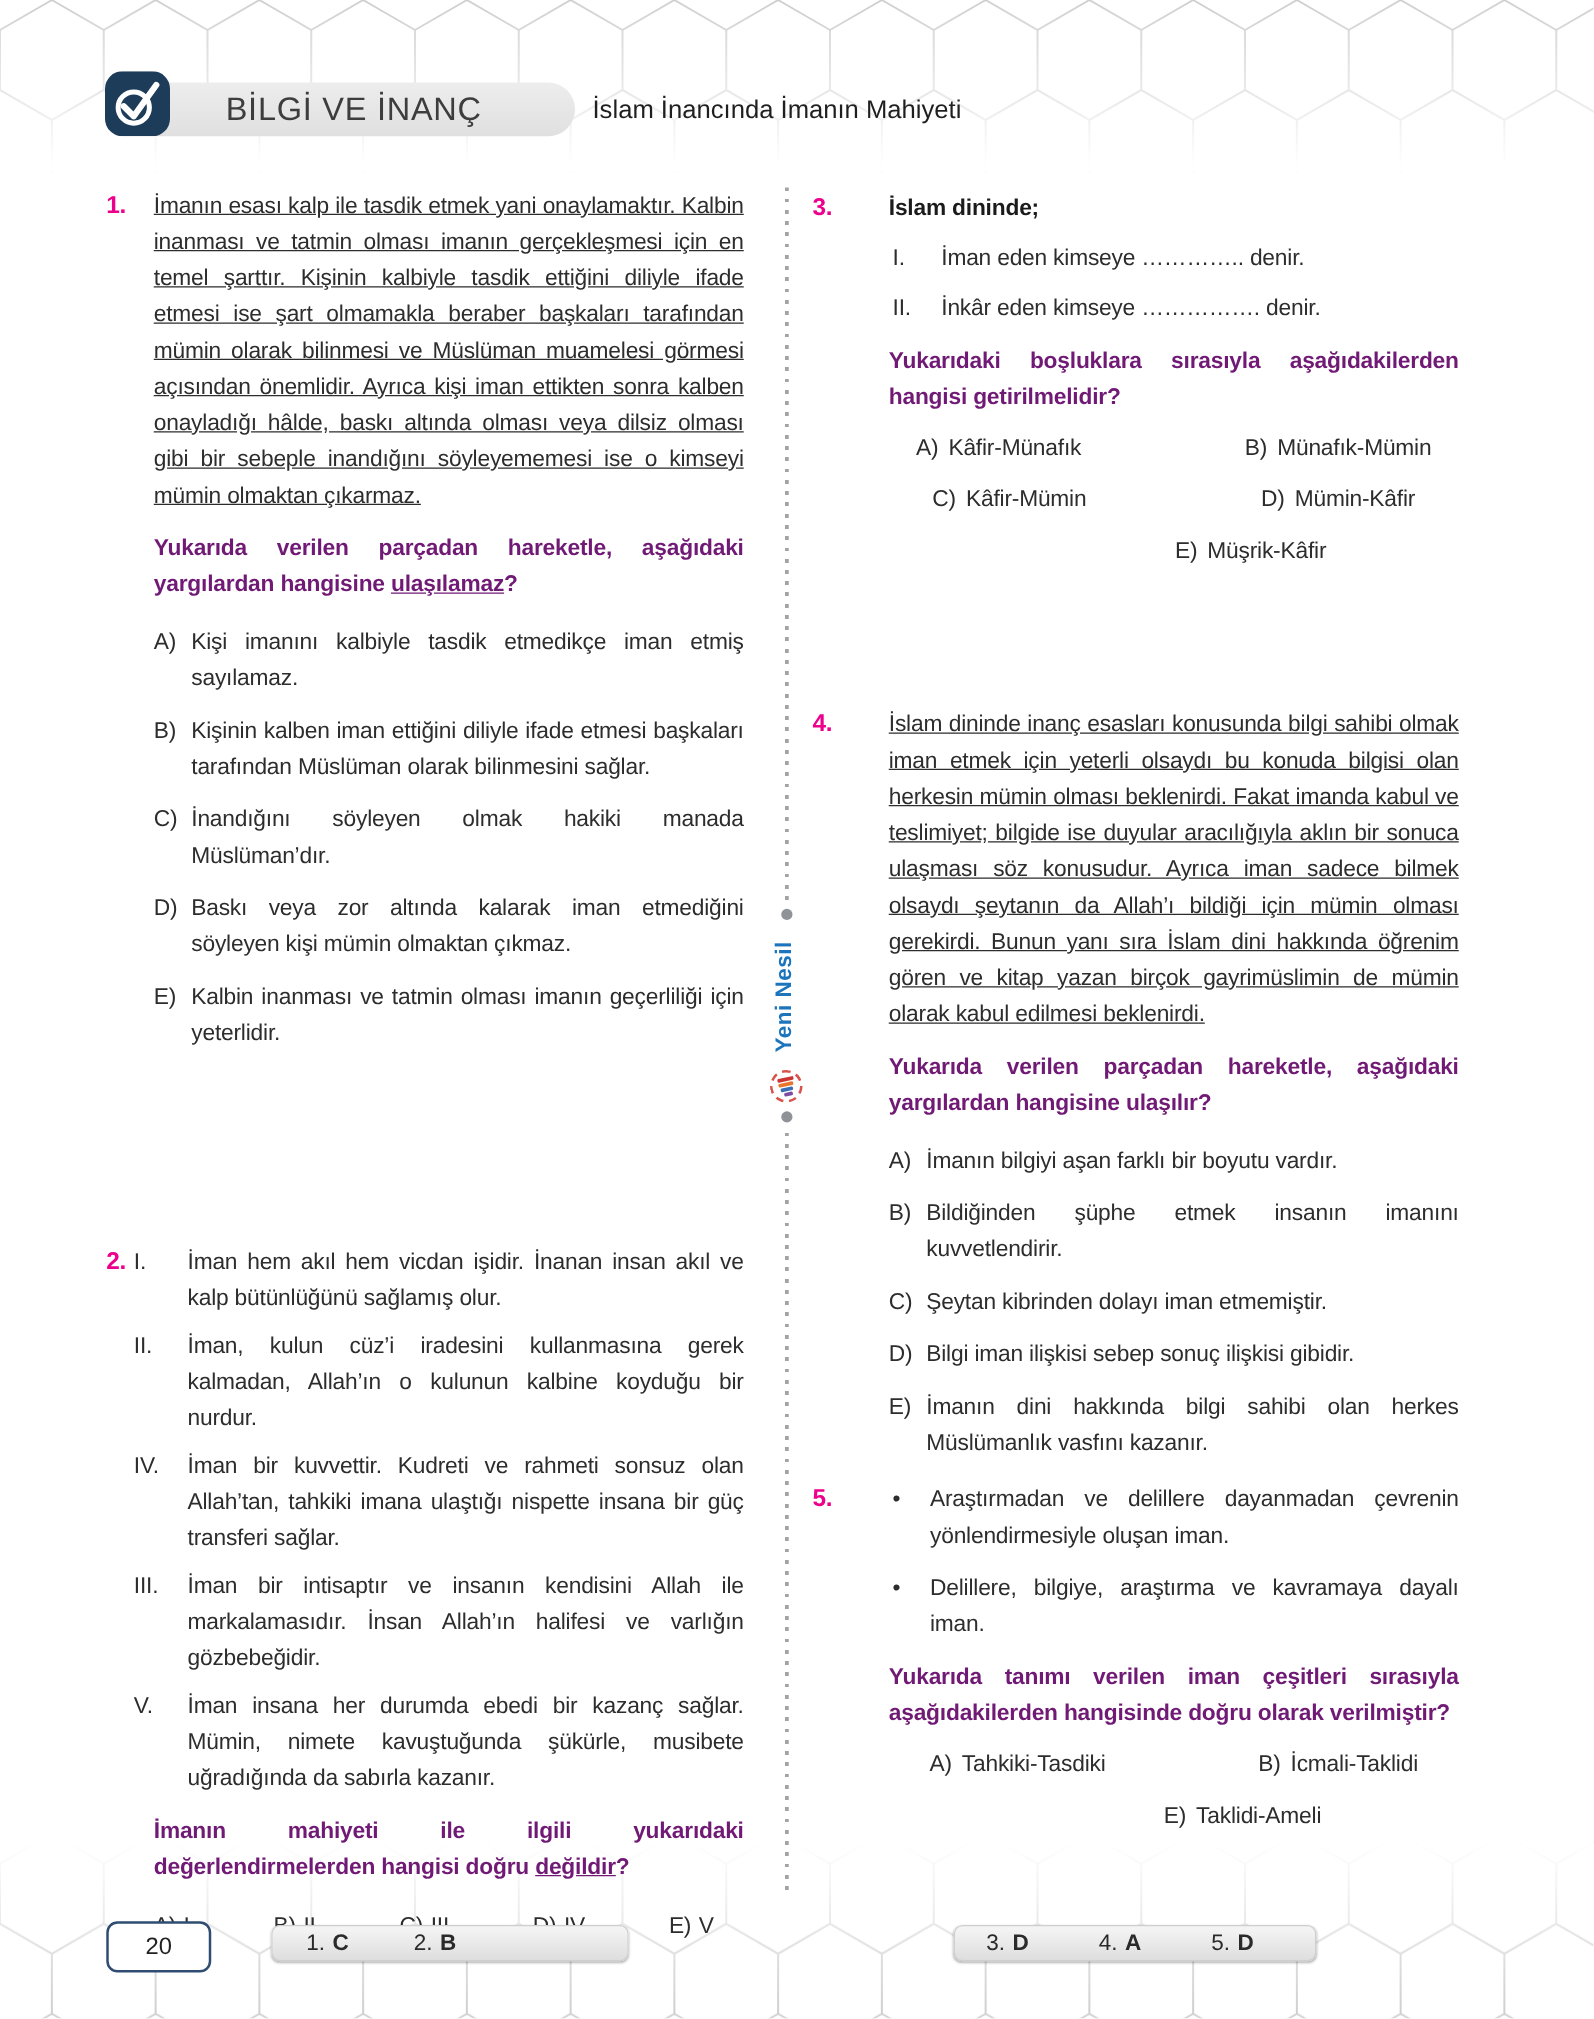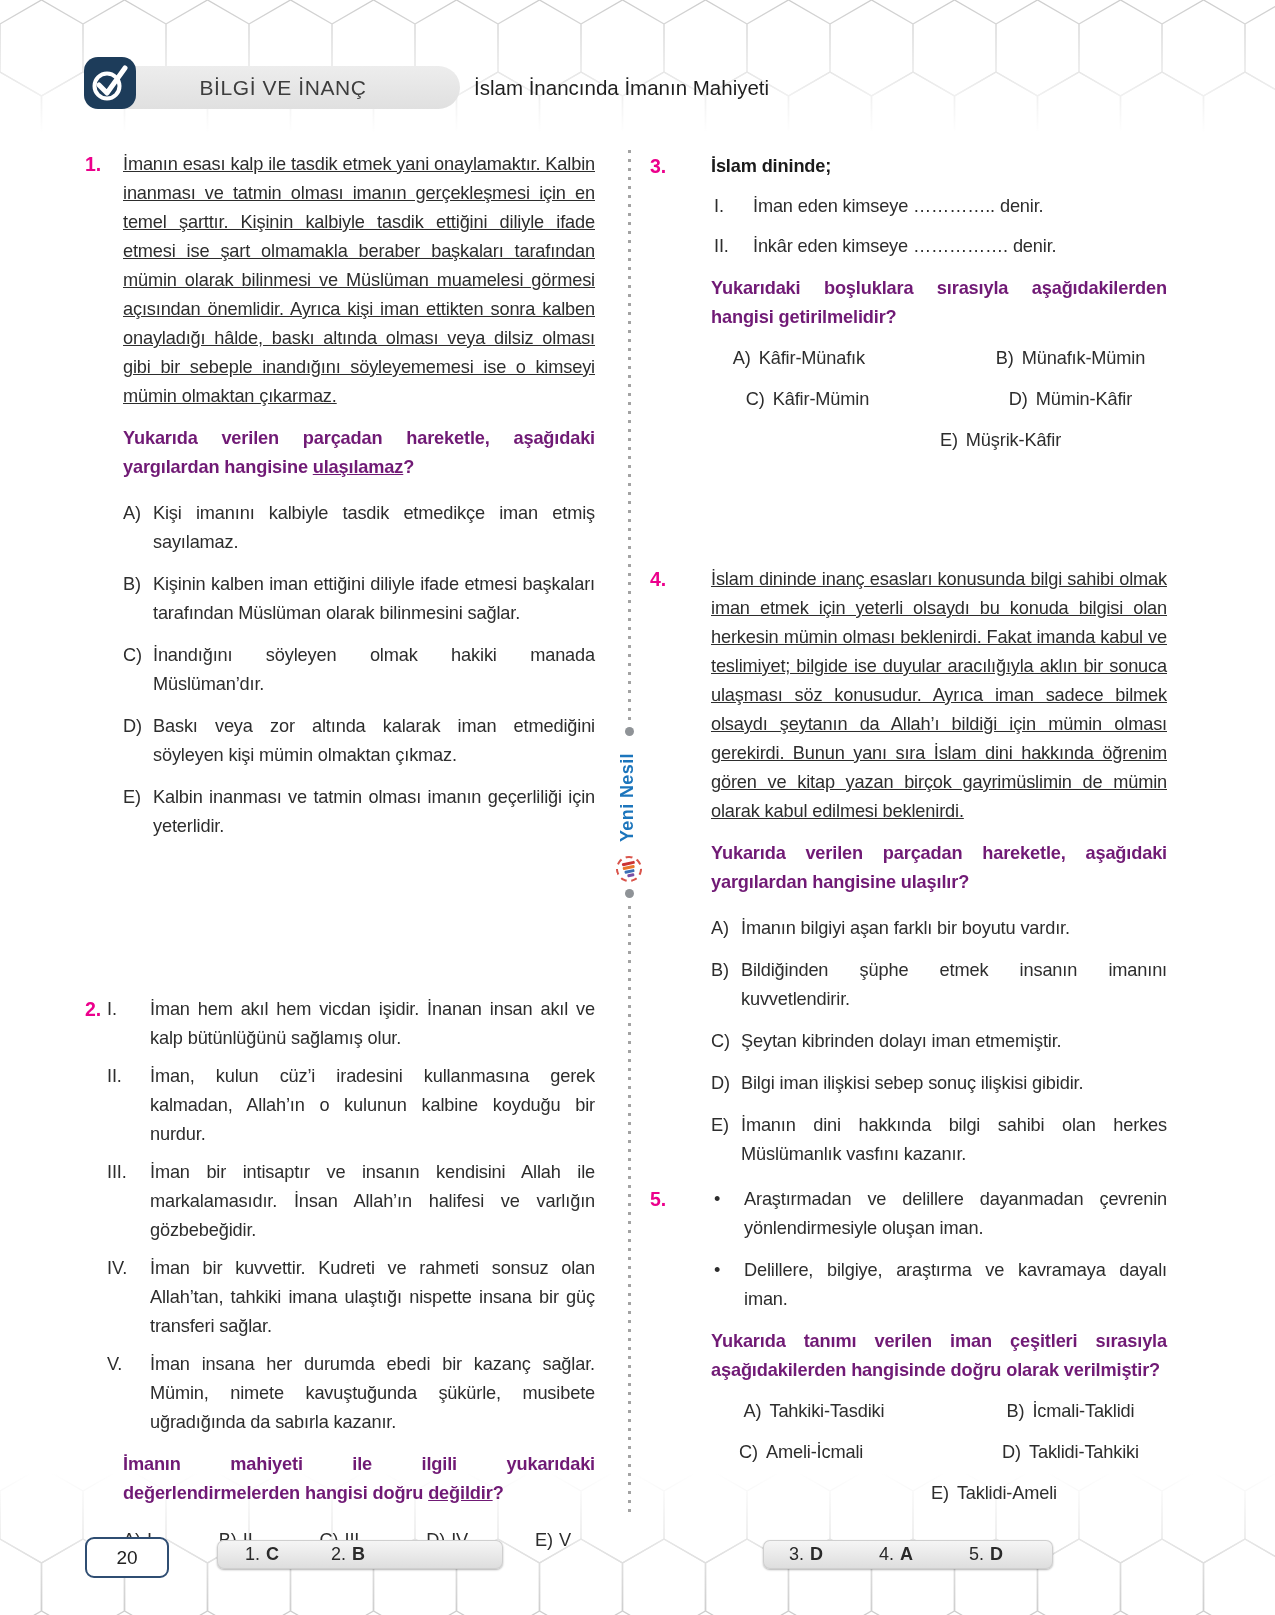--- a/index.html
+++ b/index.html
@@ -13,21 +13,21 @@
   .hexband.bottom{bottom:0;height:148px;}
   .hexband svg{display:block;width:100%;height:100%;}
   .hexfade{position:absolute;inset:0;}
   .hexband.top .hexfade{background:linear-gradient(to bottom,rgba(255,255,255,0) 0%,rgba(255,255,255,.55) 55%,#fff 96%);}
   .hexband.bottom .hexfade{background:linear-gradient(to top,rgba(255,255,255,0) 0%,rgba(255,255,255,.55) 55%,#fff 96%);}
   
   .logo{position:absolute;left:84px;top:57px;width:52px;height:52px;z-index:3;}
   .titlebar{position:absolute;left:106px;top:66px;width:354px;height:43px;border-radius:22px;
     background:linear-gradient(#ededed,#e0e0e0);z-index:2;
     display:flex;align-items:center;justify-content:center;}
-  .course{font-size:21px;color:#3d3d3d;letter-spacing:.6px;}
+  .course{font-size:26px;color:#3d3d3d;letter-spacing:.6px;}
   .topic{position:absolute;left:474px;top:66px;height:43px;display:flex;align-items:center;
     font-size:20.5px;color:#1f1f1f;z-index:2;}
   
   .q{position:absolute;font-size:18.2px;line-height:29px;letter-spacing:-0.15px;}
   .q.left{left:85px;width:510px;}
   .q.right{left:650px;width:517px;}
   .qnum{position:absolute;left:0;top:0;font-weight:bold;color:#ec008c;font-size:19.5px;}
   .q.left  .qc{margin-left:38px;}
   .q.right .qc{margin-left:61px;}
   .para{text-align:justify;text-decoration:underline;}
@@ -159,22 +159,22 @@
         <div class="opt"><span class="olbl">E)</span><span>Kalbin inanması ve tatmin olması imanın geçerliliği için yeterlidir.</span></div>
       </div>
     </div>
   </div>
 
   <div class="q left" style="top:995px">
     <span class="qnum">2.</span>
     <div class="qc romans">
       <div class="item"><span class="ilbl">I.</span><span>İman hem akıl hem vicdan işidir. İnanan insan akıl ve kalp bütünlüğünü sağlamış olur.</span></div>
       <div class="item"><span class="ilbl">II.</span><span>İman, kulun cüz’i iradesini kullanmasına gerek kalmadan, Allah’ın o kulunun kalbine koyduğu bir nurdur.</span></div>
+      <div class="item"><span class="ilbl">IV.</span><span>İman bir kuvvettir. Kudreti ve rahmeti sonsuz olan Allah’tan, tahkiki imana ulaştığı nispette insana bir güç transferi sağlar.</span></div>
       <div class="item"><span class="ilbl">III.</span><span>İman bir intisaptır ve insanın kendisini Allah ile markalamasıdır. İnsan Allah’ın halifesi ve varlığın gözbebeğidir.</span></div>
-      <div class="item"><span class="ilbl">IV.</span><span>İman bir kuvvettir. Kudreti ve rahmeti sonsuz olan Allah’tan, tahkiki imana ulaştığı nispette insana bir güç transferi sağlar.</span></div>
       <div class="item"><span class="ilbl">V.</span><span>İman insana her durumda ebedi bir kazanç sağlar. Mümin, nimete kavuştuğunda şükürle, musibete uğradığında da sabırla kazanır.</span></div>
       <div class="stem"><span>İmanın mahiyeti ile ilgili yukarıdaki değerlendirmelerden hangisi doğru </span><span class="u">değildir</span><span>?</span></div>
       <div class="inline-opts">
         <span class="ans">
             <span>A)</span>
             <span>I</span>
           </span>
         <span class="ans">
             <span>B)</span>
             <span>II</span>
@@ -240,24 +240,20 @@
     <div class="qc">
       <div class="bullet">Araştırmadan ve delillere dayanmadan çevrenin yönlendirmesiyle oluşan iman.</div>
       <div class="bullet">Delillere, bilgiye, araştırma ve kavramaya dayalı iman.</div>
       <div class="stem">Yukarıda tanımı verilen iman çeşitleri sırasıyla aşağıdakilerden hangisinde doğru olarak verilmiştir?</div>
       <div style="margin-top:6px">
         <div class="grid-row">
           <span class="cell c1"><span class="olbl2">A)</span><span>Tahkiki-Tasdiki</span></span>
           <span class="cell"><span class="olbl2">B)</span><span>İcmali-Taklidi</span></span>
         </div>
         <div class="grid-row">
-          <span class="cell c1"><span class="olbl2">C)</span><span>Ameli-İcmali</span></span>
-          <span class="cell"><span class="olbl2">D)</span><span>Taklidi-Tahkiki</span></span>
-        </div>
-        <div class="grid-row">
           <span class="cell row-e5"><span class="olbl2">E)</span><span>Taklidi-Ameli</span></span>
         </div>
       </div>
     </div>
   </div>
 
   <div class="pagebox">20</div>
   <div class="ansbar leftbar">
     <span class="ans">
         <span>1.</span>

